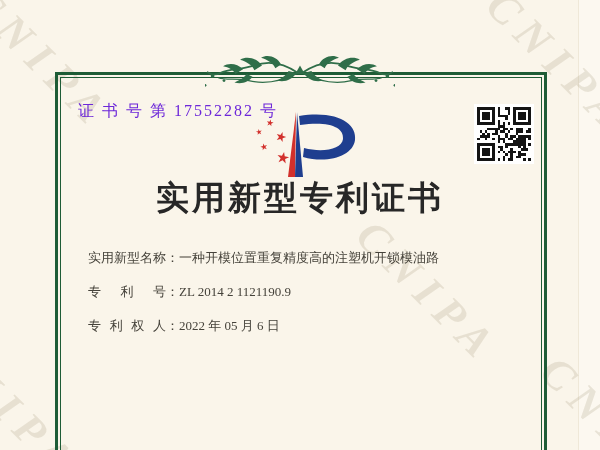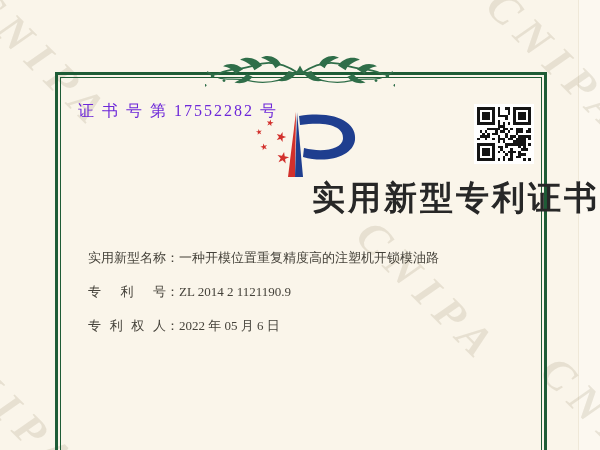--- a/index.html
+++ b/index.html
@@ -60,21 +60,21 @@
   .logo{
     position:absolute;left:243px;top:106px;width:125px;height:76px;
   }
   .qr-box{
     position:absolute;left:474px;top:104px;width:60px;height:60px;
     background:#ffffff;box-sizing:border-box;padding:3px;
   }
   .qr-box svg{display:block;width:54px;height:54px;}
   .doc-title{
     position:absolute;left:0;top:176px;width:100%;
-    text-align:right;
+    text-align:center;
     font-size:33px;font-weight:bold;color:var(--title);
     letter-spacing:3px;
   }
   .fields{
     position:absolute;left:88px;top:241px;right:64px;
   }
   .field{height:34px;line-height:34px;font-size:13px;color:var(--text);white-space:nowrap;}
   .flabel{
     display:inline-block;width:78px;
     text-align:justify;text-align-last:justify;text-justify:inter-character;

